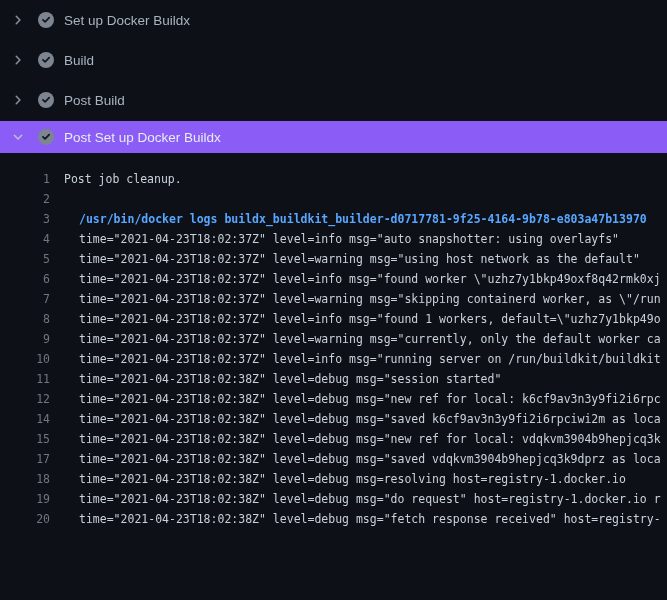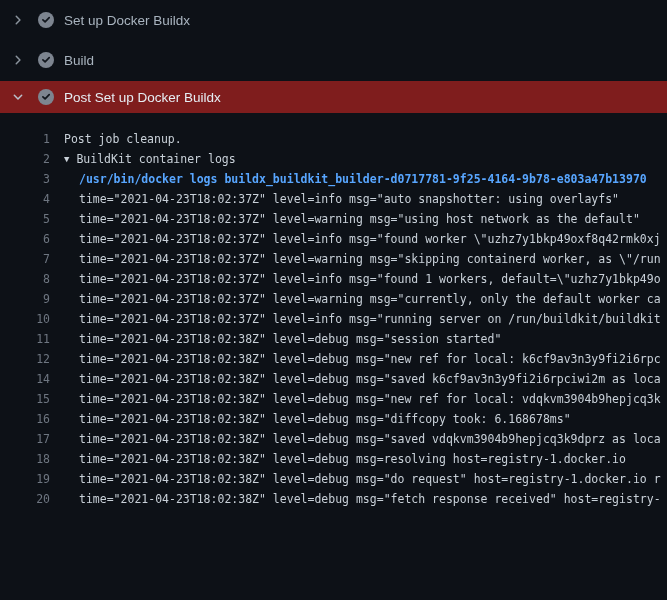--- a/index.html
+++ b/index.html
@@ -12,21 +12,21 @@
   .viewport { width: 667px; height: 600px; overflow: hidden; border-radius: 8px; }
 
   
   .section-row {
     height: 40px; display: flex; align-items: center;
     padding-left: 8px; cursor: pointer;
     color: #a9b4bf; font-size: 13.5px;
   }
   .section-row.expanded {
     height: 32px; margin-top: 1px;
-    background: #7f1d1d; color: #e6edf3;
+    background: #8b5cf6; color: #e6edf3;
   }
   .chev-wrap { width: 16px; height: 16px; margin-left: 2px; flex: none; display: flex; align-items: center; justify-content: center; }
   .check-wrap { width: 16px; height: 16px; margin-left: 12px; flex: none; }
   .section-label { margin-left: 10px; white-space: nowrap; }
 
   
   .log-area {
     padding-top: 16px;
     font-family: "DejaVu Sans Mono", "Liberation Mono", monospace;
     font-size: 11.5px; line-height: 20px;
@@ -75,20 +75,35 @@
     </span>
 
     <span class="check-wrap">
       <svg width="16" height="16" viewBox="0 0 16 16">
         <circle cx="8" cy="8" r="8" fill="#7d8590"></circle>
         <path d="M11.2 5.7 L7.1 9.9 L4.9 7.8" fill="none" stroke="#11161d" stroke-width="1.7" stroke-linecap="round" stroke-linejoin="round"></path>
       </svg>
     </span>
     <span class="section-label">Build</span>
   </div>
+      <div class="section-row">
+    <span class="chev-wrap">
+      <svg width="14" height="14" viewBox="0 0 16 16">
+        <path d="M6 3.8 L10.2 8 L6 12.2" fill="none" stroke="#8b949e" stroke-width="1.7" stroke-linecap="round" stroke-linejoin="round"></path>
+      </svg>
+    </span>
+
+    <span class="check-wrap">
+      <svg width="16" height="16" viewBox="0 0 16 16">
+        <circle cx="8" cy="8" r="8" fill="#7d8590"></circle>
+        <path d="M11.2 5.7 L7.1 9.9 L4.9 7.8" fill="none" stroke="#11161d" stroke-width="1.7" stroke-linecap="round" stroke-linejoin="round"></path>
+      </svg>
+    </span>
+    <span class="section-label">Post Build</span>
+  </div>
       <div class="section-row expanded">
 
     <span class="chev-wrap">
       <svg width="14" height="14" viewBox="0 0 16 16">
         <path d="M3.8 6 L8 10.2 L12.2 6" fill="none" stroke="#bac2cc" stroke-width="1.7" stroke-linecap="round" stroke-linejoin="round"></path>
       </svg>
     </span>
     <span class="check-wrap">
       <svg width="16" height="16" viewBox="0 0 16 16">
         <circle cx="8" cy="8" r="8" fill="#7d8590"></circle>
@@ -98,21 +113,20 @@
     <span class="section-label">Post Set up Docker Buildx</span>
   </div>
     </div>
   <div class="log-area">
       <div class="log-line output">
     <span class="log-gutter">1</span>
     <span class="log-content"><span class="log-text">Post job cleanup.</span></span>
   </div>
       <div class="log-line group">
     <span class="log-gutter">2</span>
-    <span class="log-content"><span class="group-toggle">▼</span><span class="log-text">BuildKit container logs</span></span>
   </div>
       <div class="log-line command indent">
     <span class="log-gutter">3</span>
     <span class="log-content"><span class="log-text">/usr/bin/docker logs buildx_buildkit_builder-d0717781-9f25-4164-9b78-e803a47b13970</span></span>
   </div>
       <div class="log-line output indent">
     <span class="log-gutter">4</span>
     <span class="log-content"><span class="log-text">time="2021-04-23T18:02:37Z" level=info msg="auto snapshotter: using overlayfs"</span></span>
   </div>
       <div class="log-line output indent">
@@ -149,24 +163,20 @@
   </div>
       <div class="log-line output indent">
     <span class="log-gutter">14</span>
     <span class="log-content"><span class="log-text">time="2021-04-23T18:02:38Z" level=debug msg="saved k6cf9av3n3y9fi2i6rpciwi2m as loca</span></span>
   </div>
       <div class="log-line output indent">
     <span class="log-gutter">15</span>
     <span class="log-content"><span class="log-text">time="2021-04-23T18:02:38Z" level=debug msg="new ref for local: vdqkvm3904b9hepjcq3k</span></span>
   </div>
       <div class="log-line output indent">
-    <span class="log-gutter">16</span>
-    <span class="log-content"><span class="log-text">time="2021-04-23T18:02:38Z" level=debug msg="diffcopy took: 6.168678ms"</span></span>
-  </div>
-      <div class="log-line output indent">
     <span class="log-gutter">17</span>
     <span class="log-content"><span class="log-text">time="2021-04-23T18:02:38Z" level=debug msg="saved vdqkvm3904b9hepjcq3k9dprz as loca</span></span>
   </div>
       <div class="log-line output indent">
     <span class="log-gutter">18</span>
     <span class="log-content"><span class="log-text">time="2021-04-23T18:02:38Z" level=debug msg=resolving host=registry-1.docker.io</span></span>
   </div>
       <div class="log-line output indent">
     <span class="log-gutter">19</span>
     <span class="log-content"><span class="log-text">time="2021-04-23T18:02:38Z" level=debug msg="do request" host=registry-1.docker.io r</span></span>

